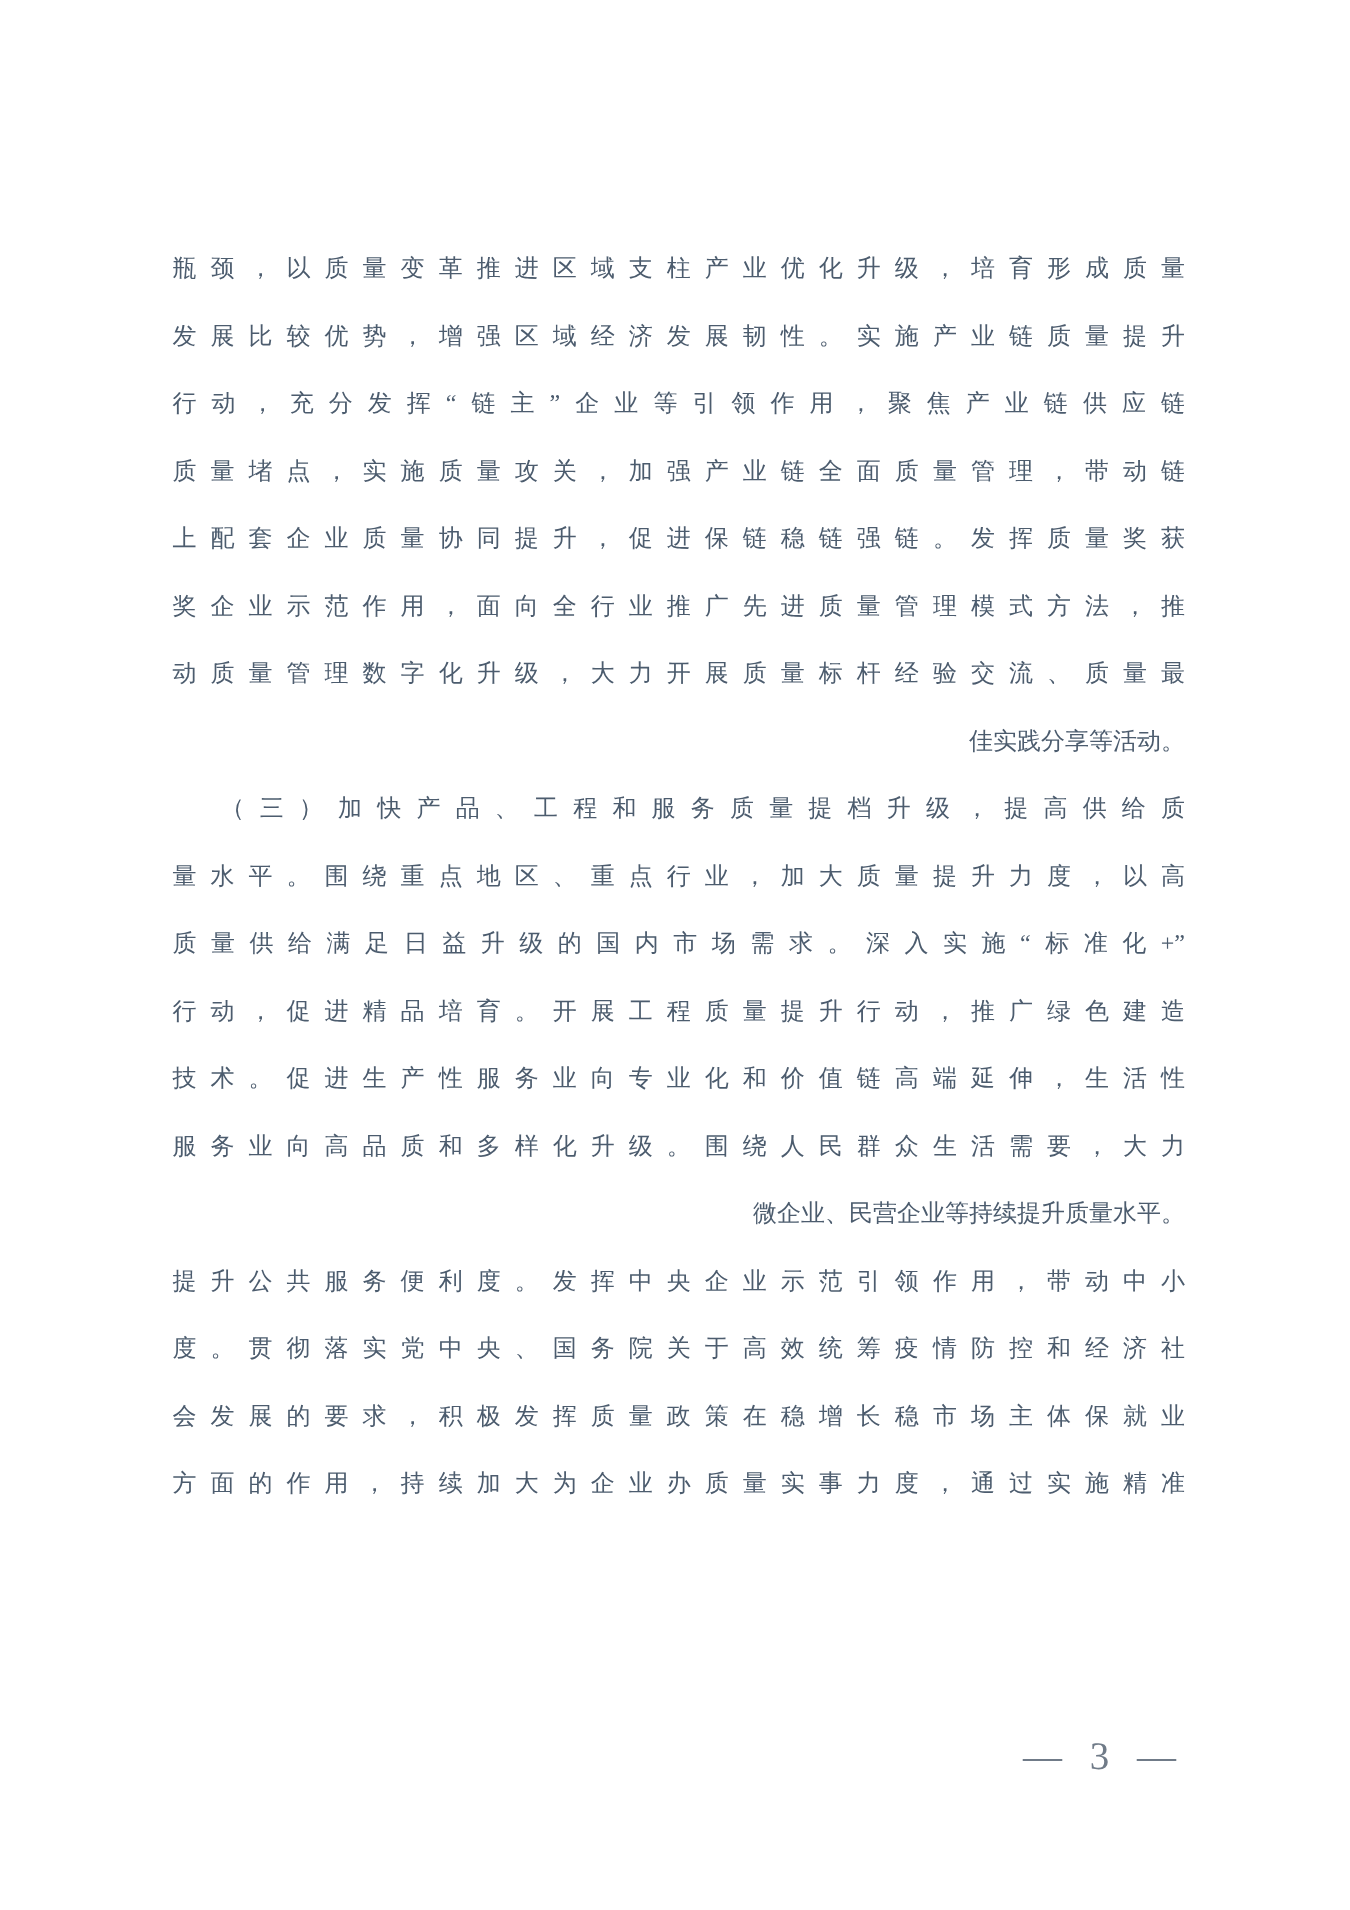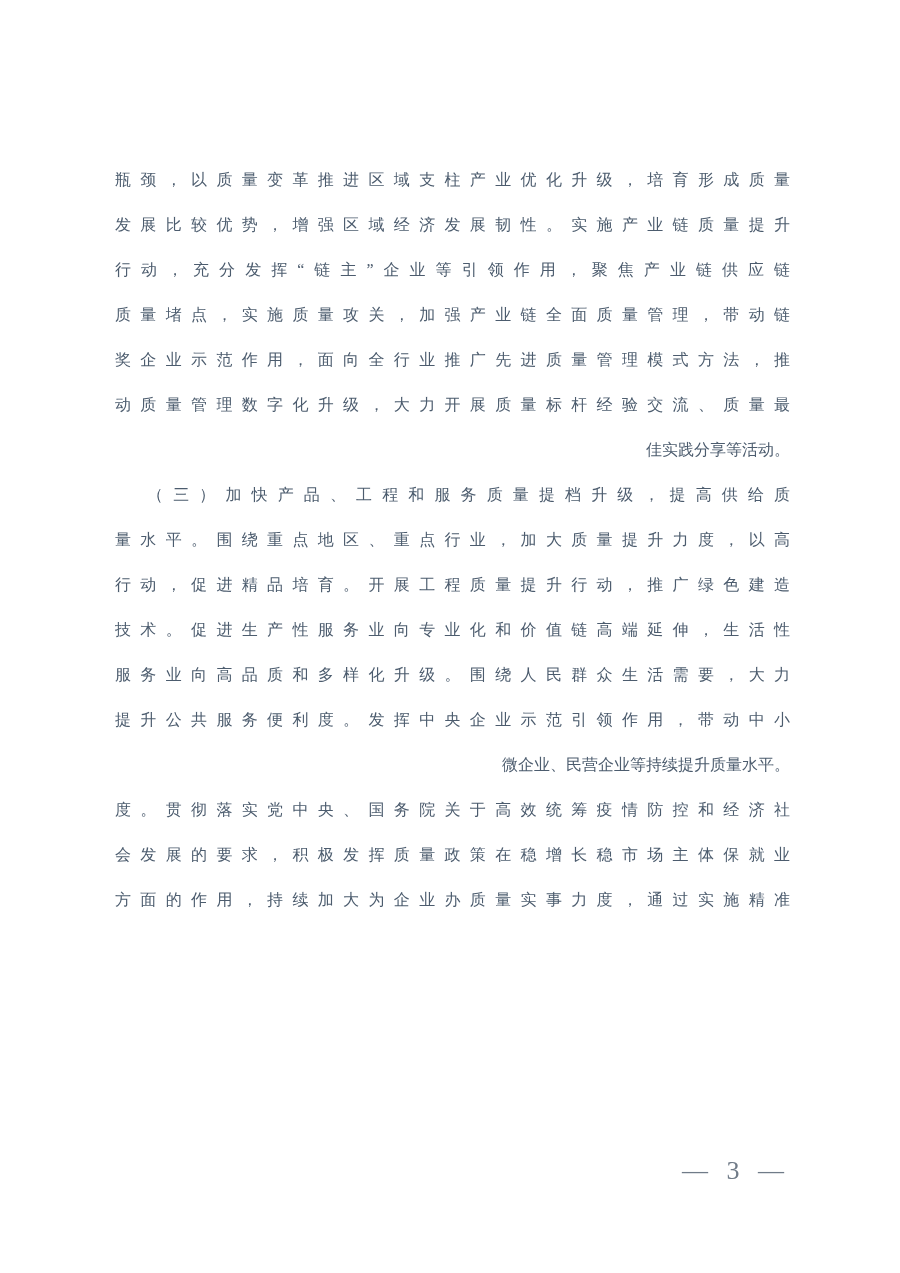--- a/index.html
+++ b/index.html
@@ -62,33 +62,35 @@
 <body>
 
 <div class="page">
   <div class="text-block">
 
     <div class="para">
       <div class="line just">瓶颈，以质量变革推进区域支柱产业优化升级，培育形成质量</div>
       <div class="line just">发展比较优势，增强区域经济发展韧性。实施产业链质量提升</div>
       <div class="line just">行动，充分发挥“链主”企业等引领作用，聚焦产业链供应链</div>
       <div class="line just">质量堵点，实施质量攻关，加强产业链全面质量管理，带动链</div>
+      <div class="line just">上配套企业质量协同提升，促进保链稳链强链。发挥质量奖获</div>
       <div class="line just">奖企业示范作用，面向全行业推广先进质量管理模式方法，推</div>
       <div class="line just">动质量管理数字化升级，大力开展质量标杆经验交流、质量最</div>
       <div class="line">佳实践分享等活动。</div>
     </div>
 
     <div class="para">
       <div class="line just indent">（三）加快产品、工程和服务质量提档升级，提高供给质</div>
       <div class="line just">量水平。围绕重点地区、重点行业，加大质量提升力度，以高</div>
+      <div class="line just">质量供给满足日益升级的国内市场需求。深入实施“标准化+”</div>
       <div class="line just">行动，促进精品培育。开展工程质量提升行动，推广绿色建造</div>
       <div class="line just">技术。促进生产性服务业向专业化和价值链高端延伸，生活性</div>
       <div class="line just">服务业向高品质和多样化升级。围绕人民群众生活需要，大力</div>
+      <div class="line">微企业、民营企业等持续提升质量水平。</div>
       <div class="line just">提升公共服务便利度。发挥中央企业示范引领作用，带动中小</div>
-      <div class="line">微企业、民营企业等持续提升质量水平。</div>
     </div>
 
     <div class="para">
       <div class="line just">度。贯彻落实党中央、国务院关于高效统筹疫情防控和经济社</div>
       <div class="line just">会发展的要求，积极发挥质量政策在稳增长稳市场主体保就业</div>
       <div class="line just">方面的作用，持续加大为企业办质量实事力度，通过实施精准</div>
     </div>
 
   </div>
 

